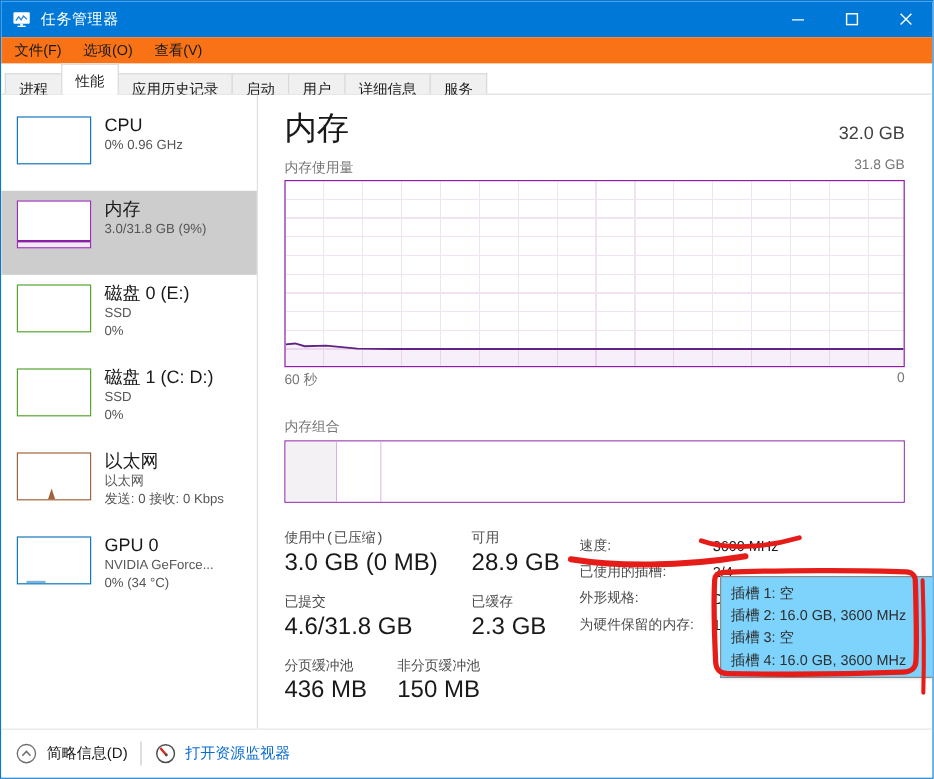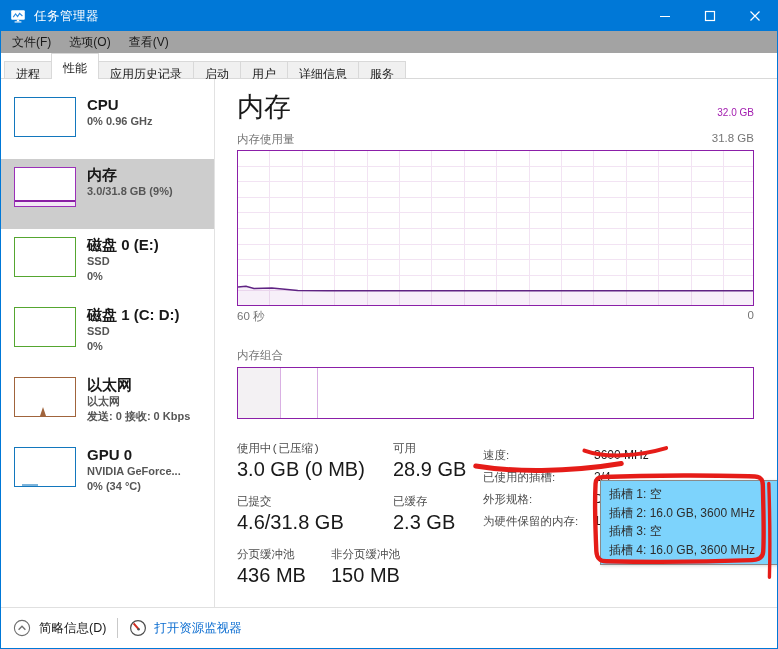--- a/index.html
+++ b/index.html
@@ -8,21 +8,21 @@
 
   
   .titlebar { height:30px; background:#0078d7; display:flex; align-items:center; color:#fff; }
   .titlebar .appicon { width:16px; height:16px; margin:0 8px 0 9px; flex:0 0 auto; }
   .titlebar .title { font-size:12.5px; letter-spacing:.5px; }
   .titlebar .spacer { flex:1; }
   .wbtn { width:45px; height:30px; display:flex; align-items:center; justify-content:center; }
   .wbtn svg { display:block; }
 
   
-  .menubar { height:22px; background:#a3a3a3; display:flex; align-items:center; font-size:12px; color:#1a1a1a; padding-left:2px; }
+  .menubar { height:22px; background:#f97316; display:flex; align-items:center; font-size:12px; color:#1a1a1a; padding-left:2px; }
   .menu-item { padding:0 9px; height:100%; display:flex; align-items:center; }
 
   
   .tabbar { height:26px; background:#fff; display:flex; align-items:flex-end; padding-left:3px; border-bottom:1px solid #d9d9d9; }
   .tab { font-size:12px; color:#1a1a1a; background:#f0f0f0; border:1px solid #d9d9d9; border-bottom:none; padding:4px 11px 4px 11px; margin-right:-1px; height:17px; white-space:nowrap; }
   .tab.active { background:#fff; height:26px; padding-top:6px; position:relative; z-index:2; margin-bottom:-1px; }
 
   
   .body { display:flex; height:528px; }
   .sidebar { width:214px; border-right:1px solid #e2e2e2; padding-top:10px; flex:0 0 auto; background:#fff; }
@@ -31,29 +31,29 @@
   .thumb { width:62px; height:40px; border:1px solid; background:#fff; position:relative; flex:0 0 auto; margin-top:2px; }
   .thumb.cpu { border-color:#1377bd; }
   .thumb.mem { border-color:#9b30b8; }
   .thumb.mem .memline { position:absolute; left:0; right:0; bottom:4px; height:2px; background:#8a1fa5; }
   .thumb.mem .memfill { position:absolute; left:0; right:0; bottom:0; height:4px; background:rgba(138,31,165,.10); }
   .thumb.disk { border-color:#55a630; }
   .thumb.eth { border-color:#a0643c; }
   .thumb.eth .spike { position:absolute; bottom:0; left:42%; width:0; height:0; border-left:3px solid transparent; border-right:3px solid transparent; border-bottom:9px solid #a0643c; }
   .thumb.gpu { border-color:#1377bd; }
   .thumb.gpu .gmark { position:absolute; bottom:0; left:12%; width:26%; height:2px; background:rgba(19,119,189,.55); }
-  .side-text { margin-left:11px; min-width:0;font-weight:bold; }
+  .side-text { margin-left:11px; min-width:0; }
   .side-title { font-size:15px; color:#191919; line-height:19px; white-space:nowrap; }
   .side-sub { font-size:11px; color:#565656; line-height:15px; white-space:nowrap; }
 
   
   .main { flex:1; padding:10px 23px 0 22px; position:relative; background:#fff; }
   .hdr { display:flex; align-items:baseline; justify-content:space-between; }
   .hdr .big { font-size:27px; color:#191919; font-weight:400; }
-  .hdr .total { font-size:10px; color:#a21caf; }
+  .hdr .total { font-size:15px; color:#404040; }
   .caption-row { display:flex; justify-content:space-between; font-size:11.5px; color:#757575; margin-top:7px; margin-bottom:3px; }
   .chart { height:156px; border:1px solid #8b1fa8; position:relative; background-image:
       repeating-linear-gradient(to right, transparent 0 31.4px, #f2e3f3 31.4px 32.4px),
       repeating-linear-gradient(to bottom, transparent 0 14.6px, #f2e3f3 14.6px 15.6px);
     }
   .chart svg { position:absolute; inset:0; width:100%; height:100%; }
   .axis-row { display:flex; justify-content:space-between; font-size:11.5px; color:#757575; margin:3px 0 24px 0; }
   .comp-label { font-size:11.5px; color:#757575; margin-bottom:4px; }
   .comp-bar { height:52px; border:1px solid #8b1fa8; display:flex; }
   .comp-bar .seg { height:100%; }

